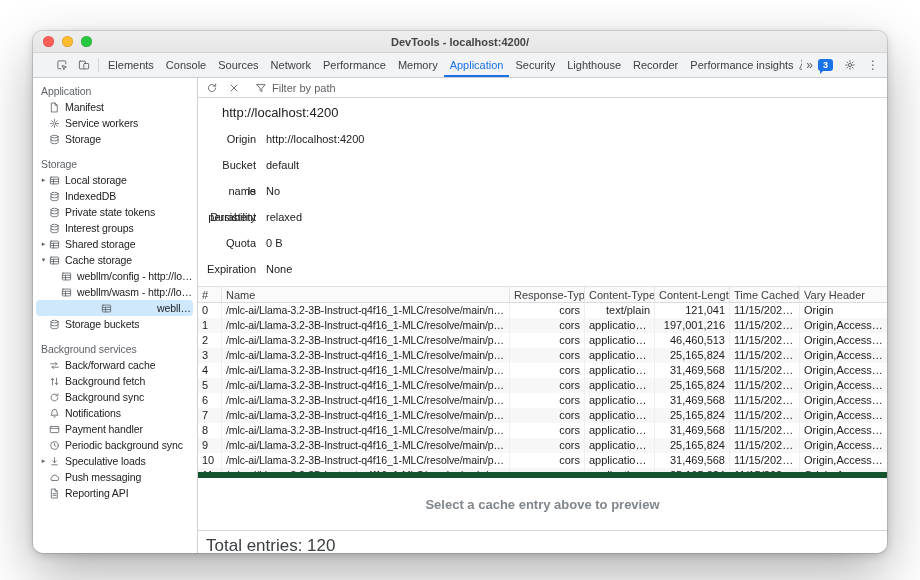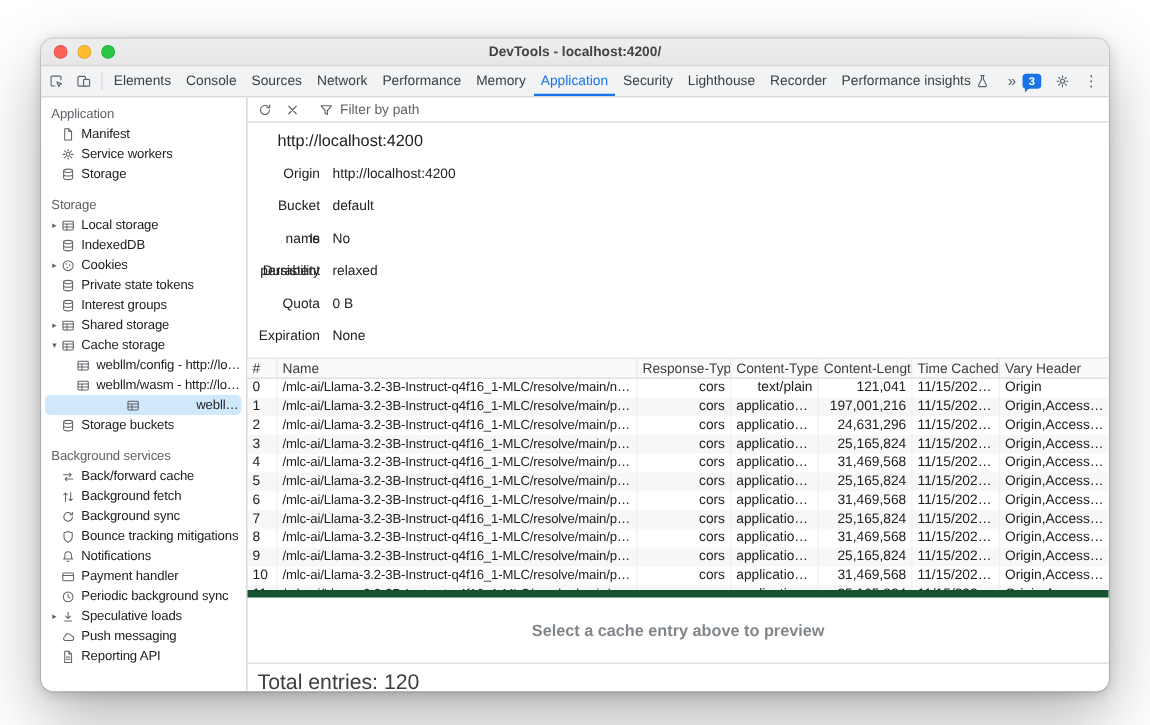--- a/index.html
+++ b/index.html
@@ -14,21 +14,21 @@
   
   .titlebar { flex:0 0 22px; background:linear-gradient(#eeeeee,#e6e6e6); border-bottom:1px solid #d4d4d4;
               position:relative; display:flex; align-items:center; justify-content:center; }
   .traffic { position:absolute; left:10px; top:0; height:100%; display:flex; align-items:center; gap:8px; }
   .light { width:11px; height:11px; border-radius:50%; box-shadow:inset 0 0 0 .5px rgba(0,0,0,.18); }
   .light.red{ background:#ff5f57; } .light.yellow{ background:#febc2e; } .light.green{ background:#28c840; }
   .title { font-size:11px; font-weight:bold; color:#444; }
 
   
   .tabbar { flex:0 0 25px; background:#f1f3f4; border-bottom:1px solid #cacdd1; display:flex; align-items:stretch;
-            font-size:11px; color:#3c4043; padding-left:1px; }
+            font-size:11px; color:#3c4043; padding-left:18px; }
   .tbtn { width:22px; display:flex; align-items:center; justify-content:center; cursor:pointer; flex:0 0 auto; }
   .vdiv { width:1px; background:#d5d8db; margin:5px 3px; flex:0 0 1px; }
   .tabs { display:flex; align-items:stretch; overflow:hidden; flex:1 1 auto; }
   .tab { display:flex; align-items:center; gap:3px; padding:0 6px; cursor:pointer; white-space:nowrap; }
   .tab.active { color:#1a73e8; box-shadow:inset 0 -2px 0 #1a73e8; }
   .tab-icon svg { width:10px; height:10px; }
   .tab-right { display:flex; align-items:center; gap:6px; padding:0 8px 0 4px; flex:0 0 auto; }
   .more { color:#5f6368; font-size:12px; cursor:pointer; letter-spacing:-1px; }
   .chat { position:relative; background:#1a73e8; color:#fff; font-size:9px; font-weight:bold; line-height:12px;
           padding:0 5px; border-radius:3px; cursor:pointer; }
@@ -235,32 +235,20 @@
               <span class="icon">
                 <svg viewBox="0 0 16 16">
                   <ellipse cx="8" cy="3.8" rx="5.2" ry="1.9"></ellipse>
                   <path d="M2.8 3.8v8.4c0 1 2.3 1.9 5.2 1.9s5.2-.9 5.2-1.9V3.8"></path>
                   <path d="M2.8 8c0 1 2.3 1.9 5.2 1.9S13.2 9 13.2 8"></path>
                 </svg>
               </span>
               <span class="side-label">IndexedDB</span>
             </div>
             <div class="side-item">
-              <span class="arrow">▸</span>
-              <span class="icon">
-                <svg viewBox="0 0 16 16">
-                  <circle cx="8" cy="8" r="5.8"></circle>
-                  <circle cx="6" cy="6.2" r=".9" style="fill:#5f6368;stroke:none"></circle>
-                  <circle cx="9.8" cy="7.4" r=".9" style="fill:#5f6368;stroke:none"></circle>
-                  <circle cx="7" cy="10.2" r=".9" style="fill:#5f6368;stroke:none"></circle>
-                </svg>
-              </span>
-              <span class="side-label">Cookies</span>
-            </div>
-            <div class="side-item">
               <span class="arrow"></span>
               <span class="icon">
                 <svg viewBox="0 0 16 16">
                   <ellipse cx="8" cy="3.8" rx="5.2" ry="1.9"></ellipse>
                   <path d="M2.8 3.8v8.4c0 1 2.3 1.9 5.2 1.9s5.2-.9 5.2-1.9V3.8"></path>
                   <path d="M2.8 8c0 1 2.3 1.9 5.2 1.9S13.2 9 13.2 8"></path>
                 </svg>
               </span>
               <span class="side-label">Private state tokens</span>
             </div>
@@ -359,29 +347,20 @@
             </div>
             <div class="side-item">
               <span class="arrow"></span>
               <span class="icon">
                 <svg viewBox="0 0 16 16">
                   <path d="M13 8a5 5 0 1 1-1.46-3.54"></path>
                   <path d="M13 2.6v2.9h-2.9"></path>
                 </svg>
               </span>
               <span class="side-label">Background sync</span>
-            </div>
-            <div class="side-item">
-              <span class="arrow"></span>
-              <span class="icon">
-                <svg viewBox="0 0 16 16">
-                  <path d="M8 1.8l4.8 1.8v4.2c0 3.2-2.1 5.1-4.8 6.4-2.7-1.3-4.8-3.2-4.8-6.4V3.6z"></path>
-                </svg>
-              </span>
-              <span class="side-label">Bounce tracking mitigations</span>
             </div>
             <div class="side-item">
               <span class="arrow"></span>
               <span class="icon">
                 <svg viewBox="0 0 16 16">
                   <path d="M8 2a3.8 3.8 0 0 1 3.8 3.8v2.7l1.4 2H2.8l1.4-2V5.8A3.8 3.8 0 0 1 8 2z"></path>
                   <path d="M6.9 12.7a1.15 1.15 0 0 0 2.2 0"></path>
                 </svg>
               </span>
               <span class="side-label">Notifications</span>
@@ -520,21 +499,21 @@
                 <div class="cell col-3">application/oc…</div>
                 <div class="cell col-4">197,001,216</div>
                 <div class="cell col-5">11/15/2024, 10…</div>
                 <div class="cell col-6">Origin,Access…</div>
               </div>
               <div class="grid-row">
                 <div class="cell col-0">2</div>
                 <div class="cell col-1">/mlc-ai/Llama-3.2-3B-Instruct-q4f16_1-MLC/resolve/main/params_s…</div>
                 <div class="cell col-2">cors</div>
                 <div class="cell col-3">application/oc…</div>
-                <div class="cell col-4">24,631,296</div>
+                <div class="cell col-4">46,460,513</div>
                 <div class="cell col-5">11/15/2024, 10…</div>
                 <div class="cell col-6">Origin,Access…</div>
               </div>
               <div class="grid-row">
                 <div class="cell col-0">3</div>
                 <div class="cell col-1">/mlc-ai/Llama-3.2-3B-Instruct-q4f16_1-MLC/resolve/main/params_s…</div>
                 <div class="cell col-2">cors</div>
                 <div class="cell col-3">application/oc…</div>
                 <div class="cell col-4">25,165,824</div>
                 <div class="cell col-5">11/15/2024, 10…</div>

